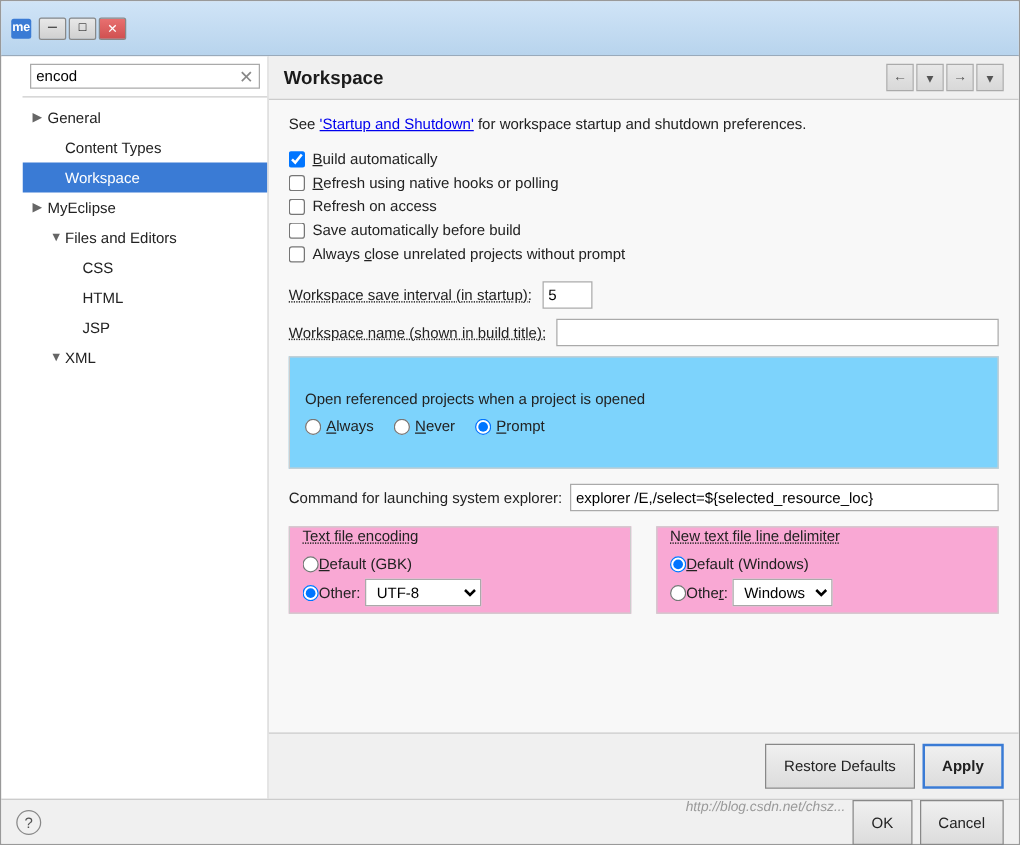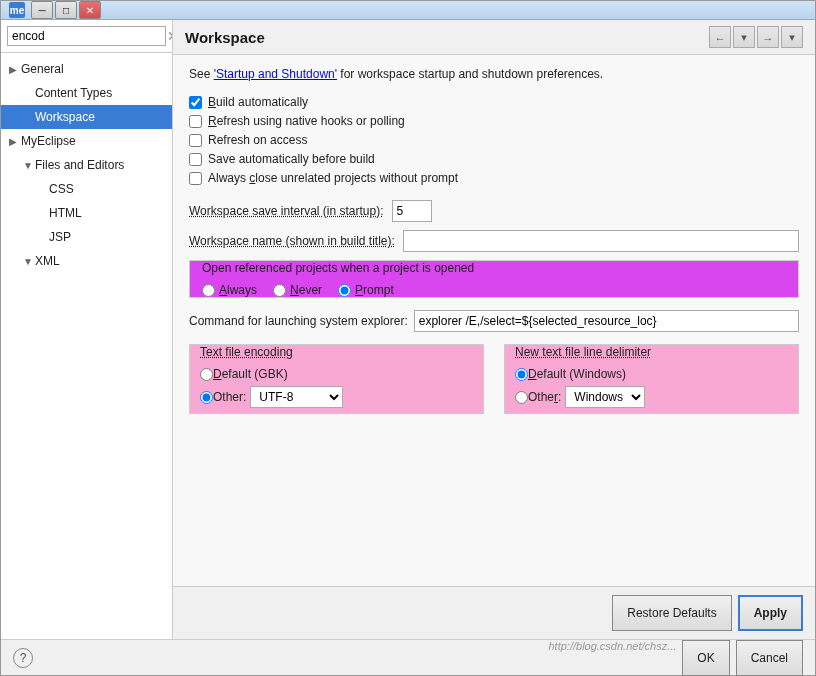--- a/index.html
+++ b/index.html
@@ -18,21 +18,21 @@
       width: 816px;
       height: 676px;
       background: #f0f0f0;
       border: 1px solid #999;
       display: flex;
       flex-direction: column;
       box-shadow: 2px 2px 8px rgba(0,0,0,0.4);
     }
     .titlebar {
       background: linear-gradient(to bottom, #d0e4f7, #b8d4ed);
-      height: 19px;
+      height: 44px;
       display: flex;
       align-items: center;
       padding: 0 8px;
       border-bottom: 1px solid #9ab;
       user-select: none;
     }
     .titlebar-icon {
       width: 16px;
       height: 16px;
       background: #3a7bd5;
@@ -66,26 +66,27 @@
       font-size: 10px;
       border-radius: 2px;
     }
     .titlebar-btn.close { background: linear-gradient(to bottom, #e87070, #d05050); color: white; }
     .main-content {
       display: flex;
       flex: 1;
       overflow: hidden;
     }
     .sidebar {
-      width: 172px;
+      width: 214px;
       background: white;
       border-right: 1px solid #ccc;
       display: flex;
       flex-direction: column;
       overflow: hidden;
+      padding-left: 17px;
     }
     .search-box {
       padding: 6px;
       border-bottom: 1px solid #ccc;
     }
     .search-input-wrap {
       display: flex;
       align-items: center;
       border: 1px solid #aaa;
       background: white;
@@ -206,23 +207,23 @@
     .form-input {
       height: 22px;
       border: 1px solid #aaa;
       padding: 0 4px;
       font-size: 12px;
       background: white;
     }
     .form-input.short { width: 40px; }
     .section-group {
       border: 1px solid #ccc;
-      padding: 0 12px;
+      padding: 26px 12px;
       margin-bottom: 12px;
-      background: #d946ef;
+      background: #7dd3fc;
     }
     .section-label {
       font-size: 12px;
       color: #222;
       margin-bottom: 8px;
     }
     .radio-row {
       display: flex;
       align-items: center;
       gap: 16px;

